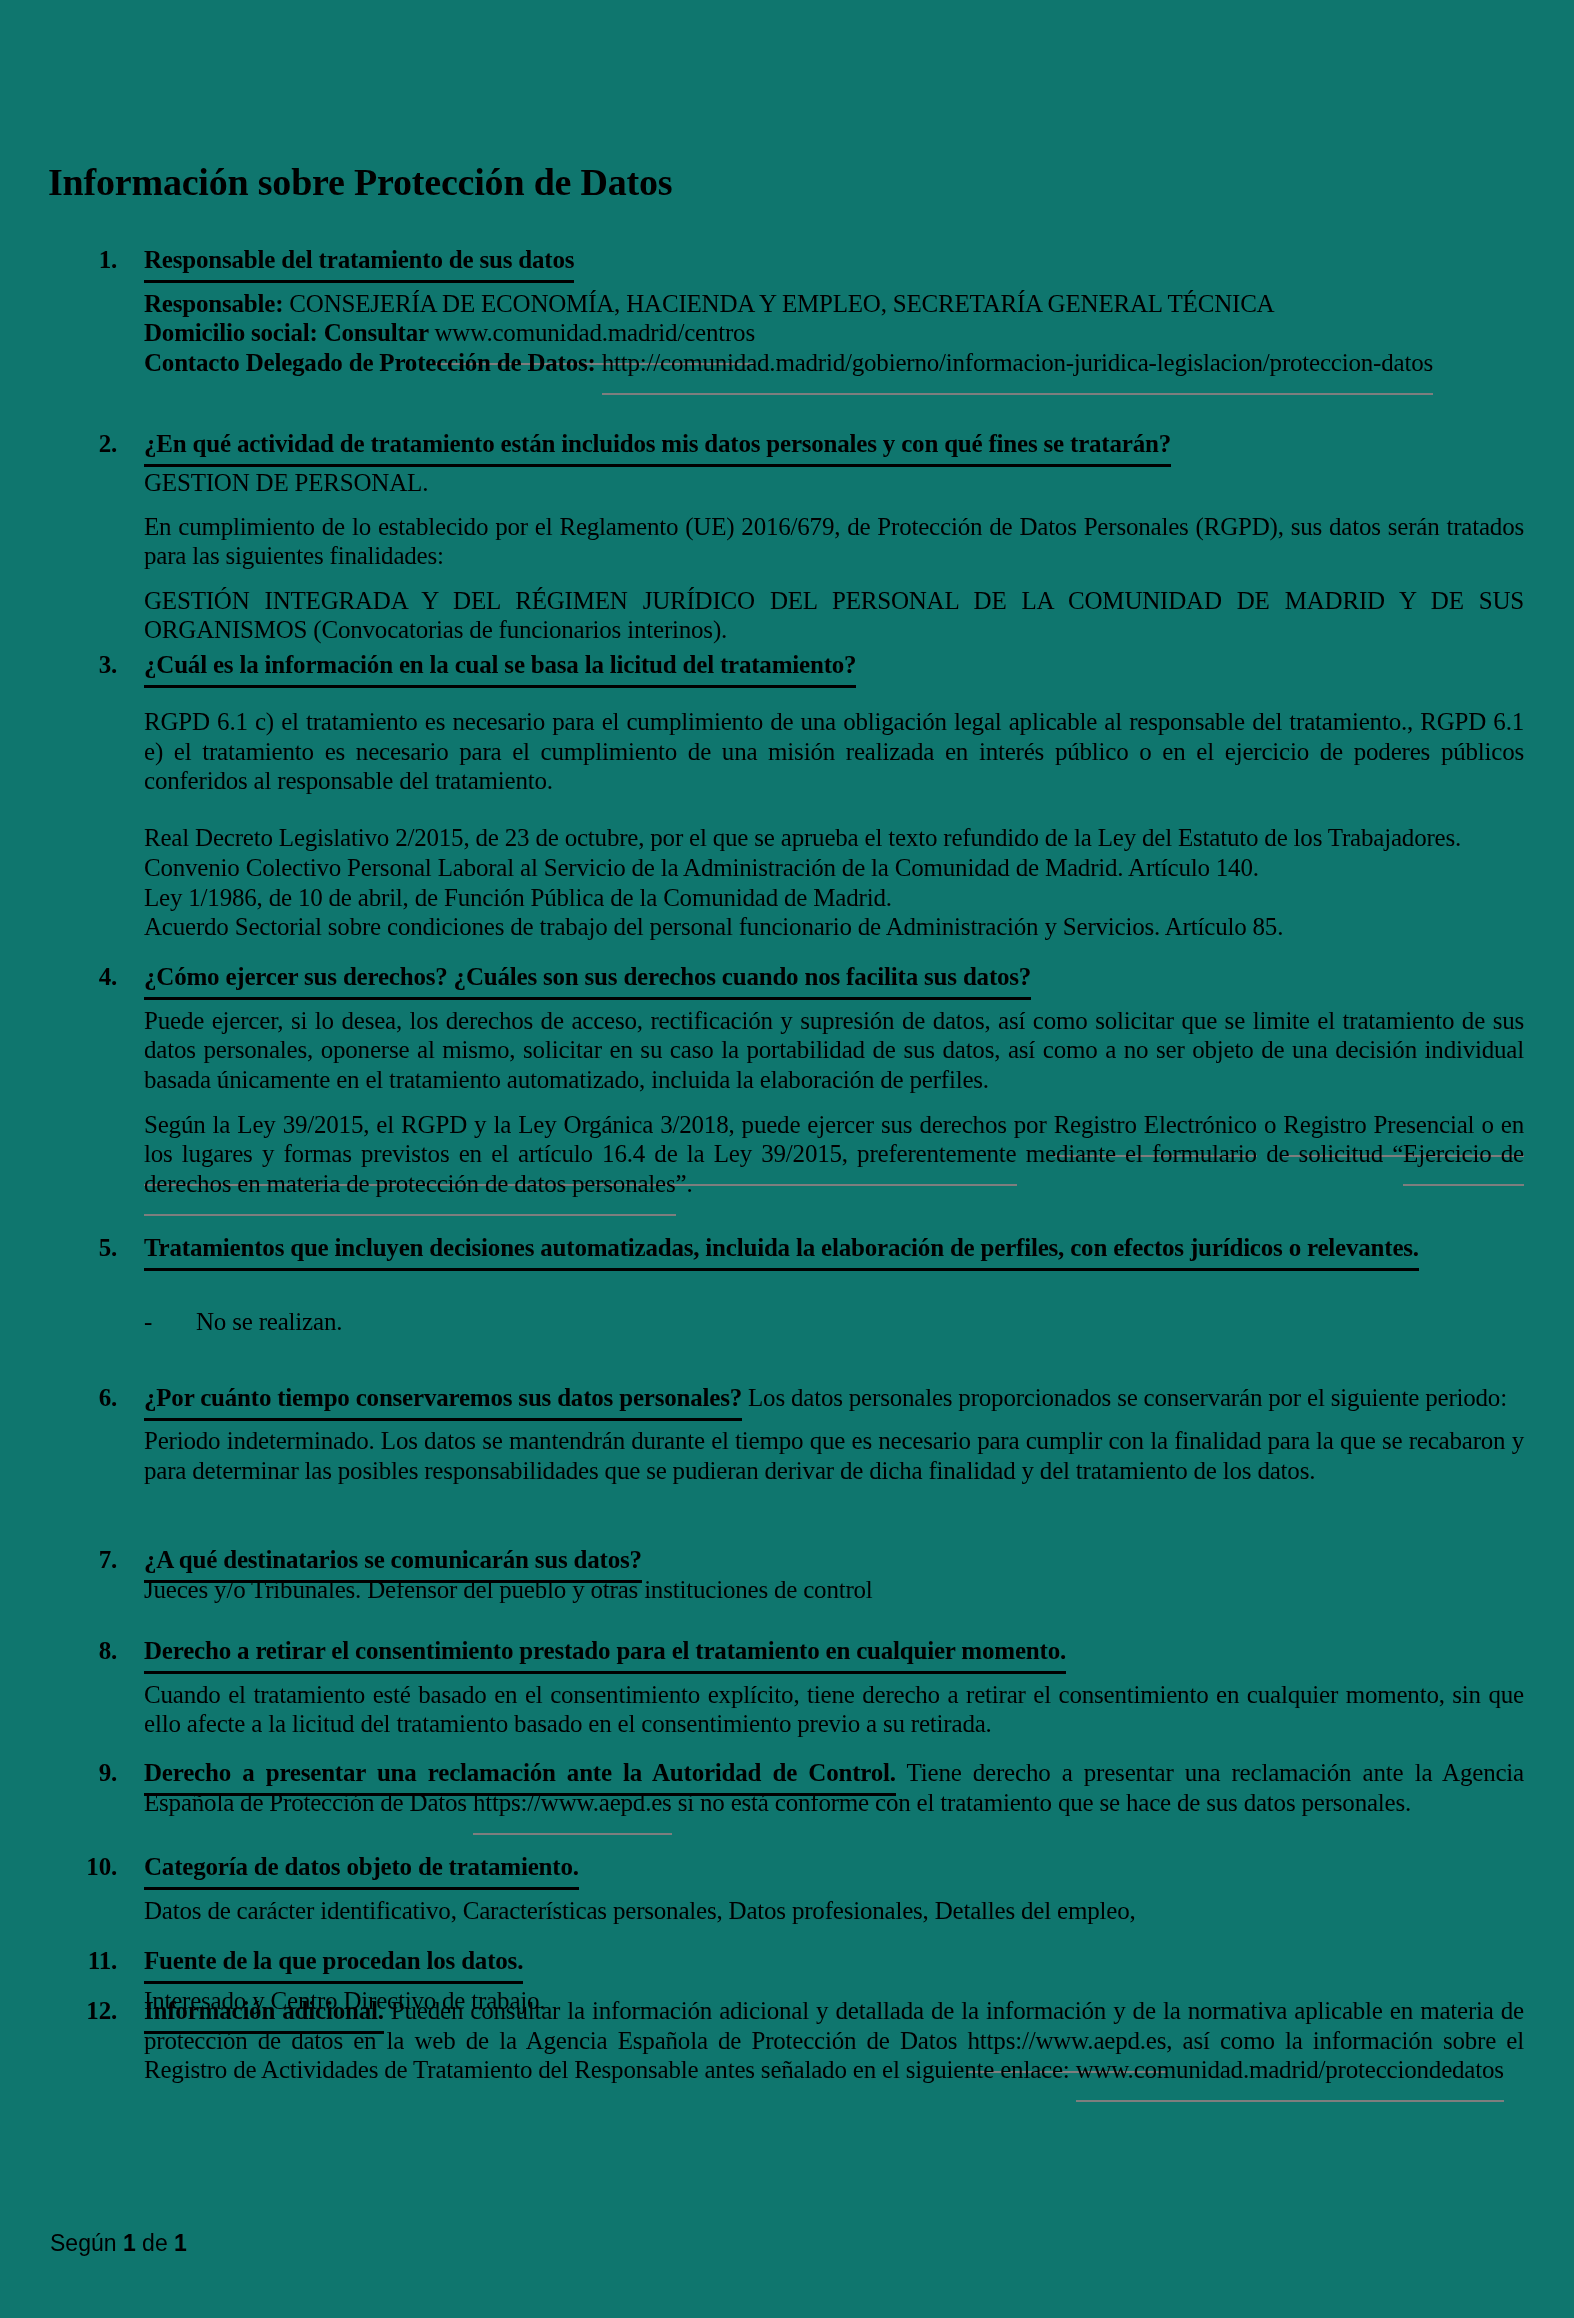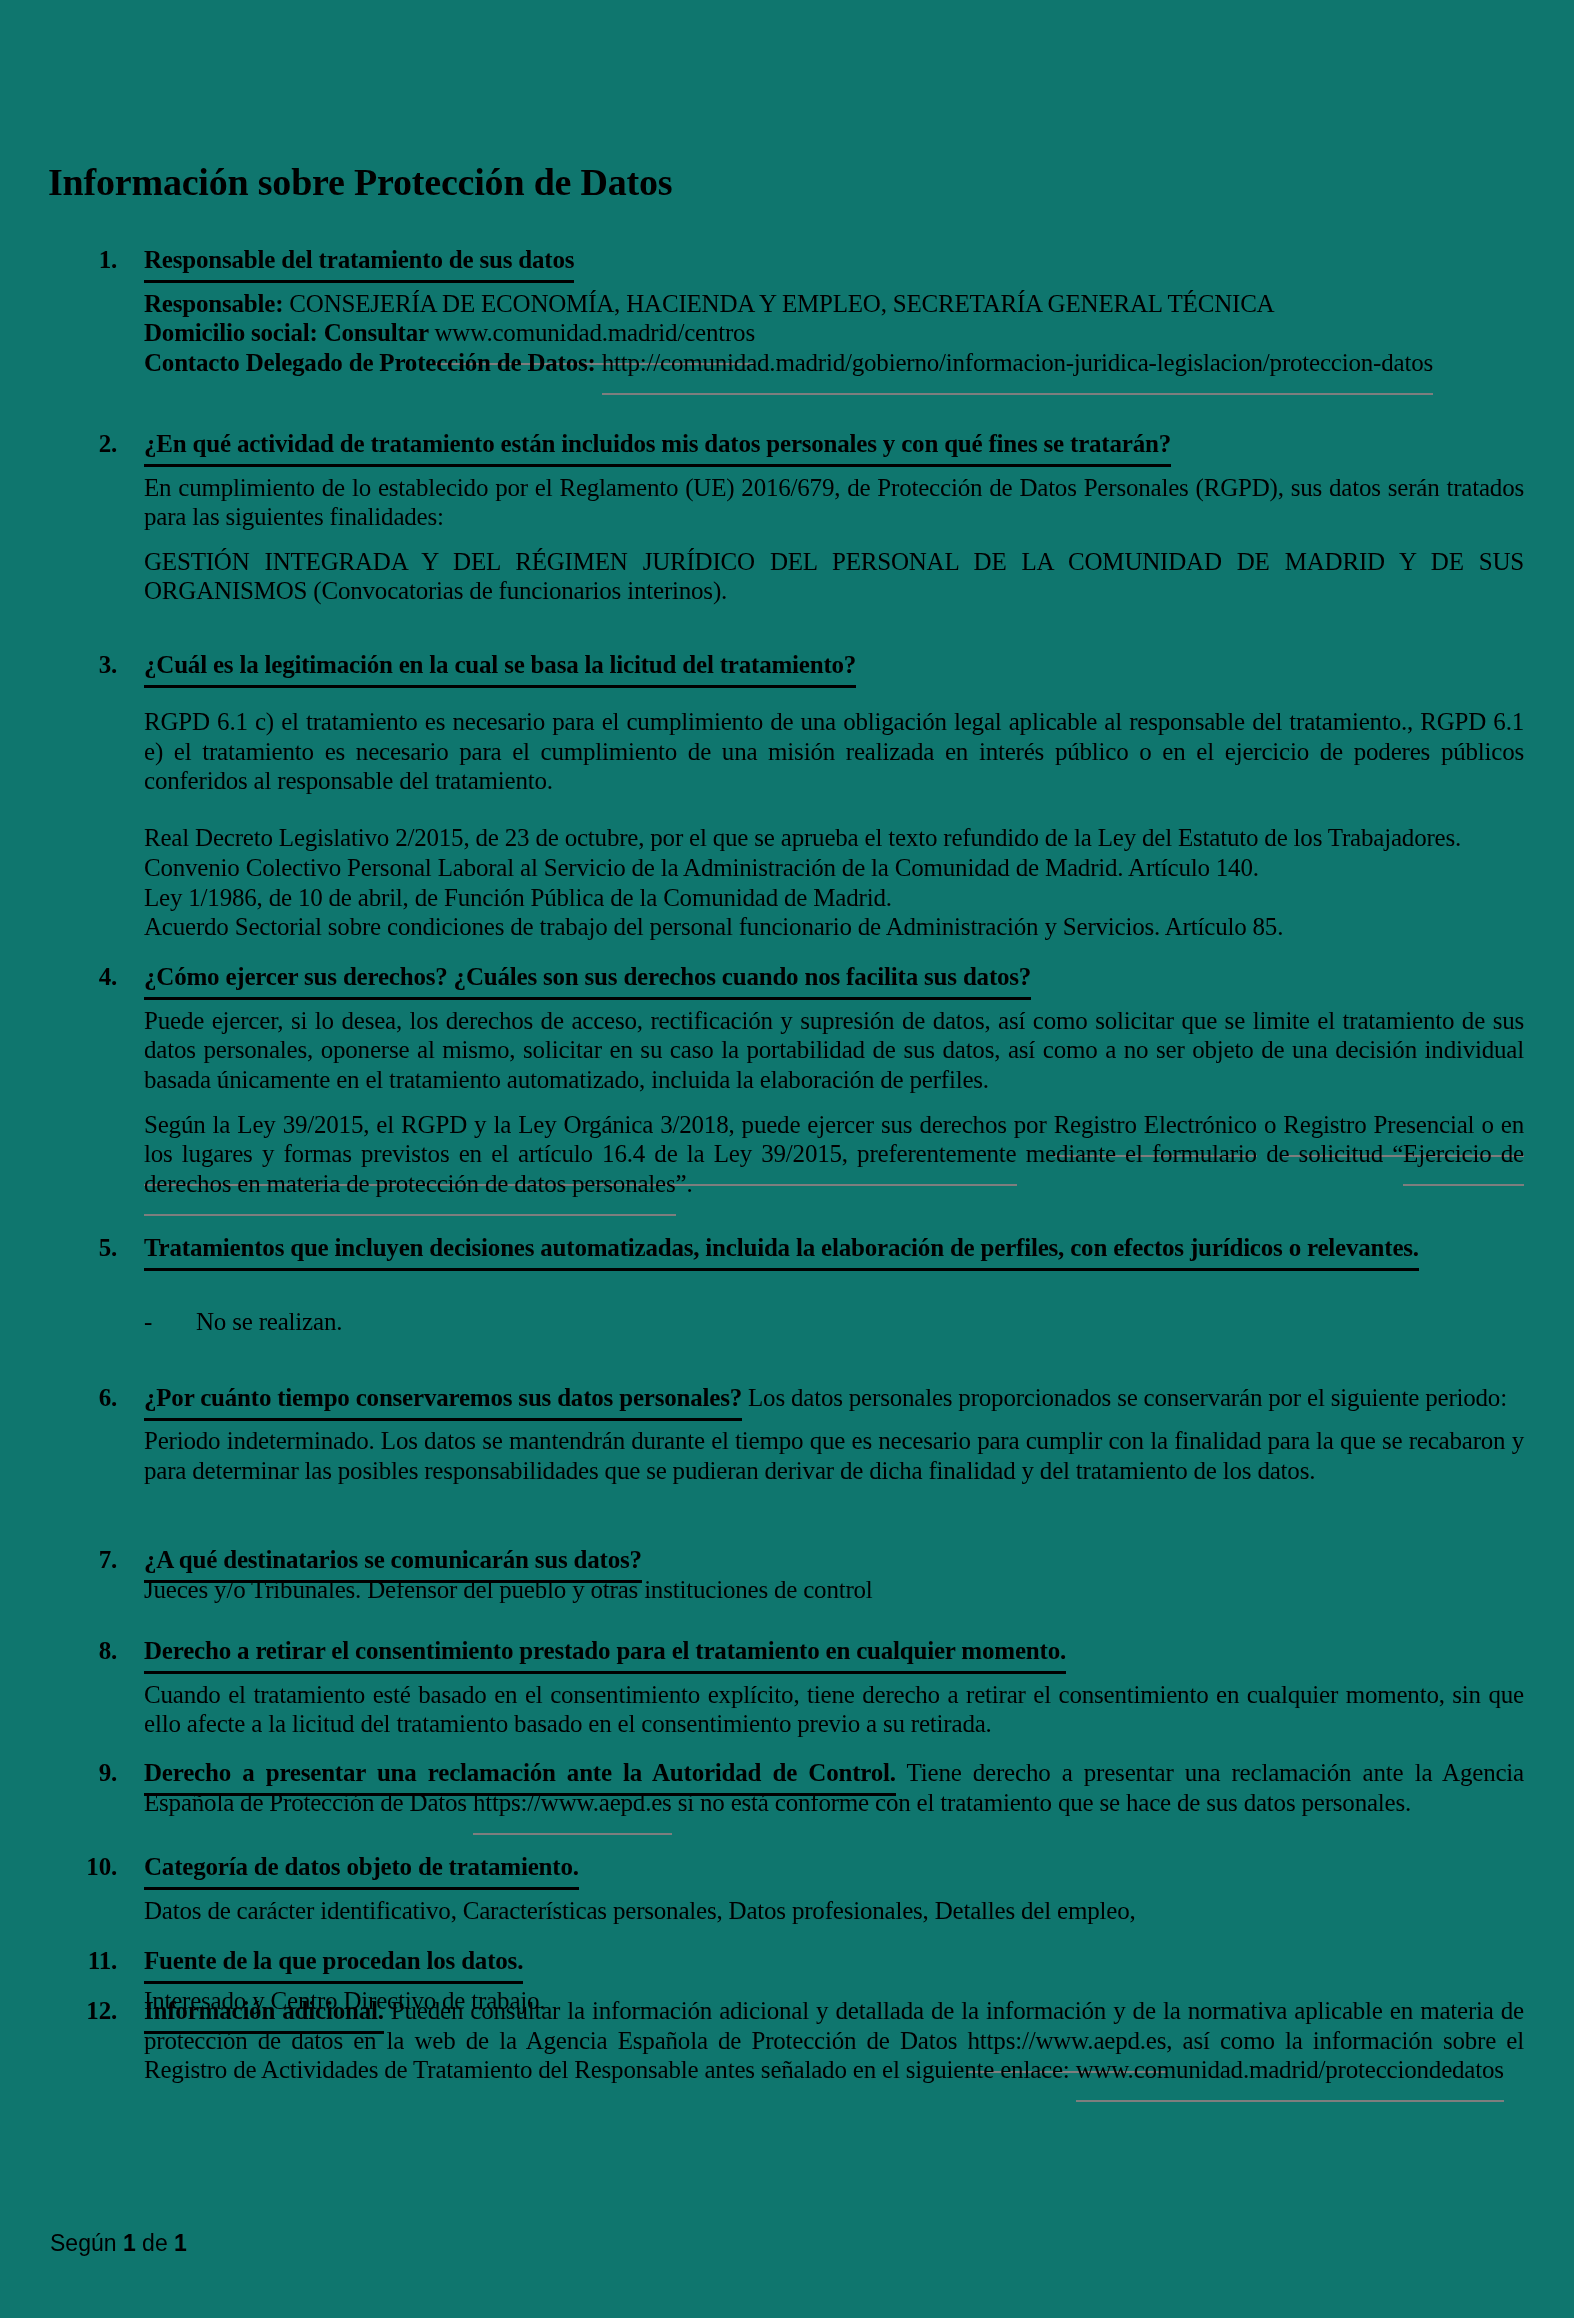--- a/index.html
+++ b/index.html
@@ -50,27 +50,28 @@
     <div class="num">1.</div>
     <div class="h"><span class="b hu">Responsable del tratamiento de sus datos</span></div>
     <div class="p" style="margin-top:14px"><span class="b">Responsable: </span><span>CONSEJERÍA DE ECONOMÍA, HACIENDA Y EMPLEO, SECRETARÍA GENERAL TÉCNICA</span></div>
     <div class="p"><span class="b">Domicilio social: Consultar </span><span class="lk">www.comunidad.madrid/centros</span></div>
     <div class="p"><span class="b">Contacto Delegado de Protección de Datos: </span><span class="lk">http://comunidad.madrid/gobierno/informacion-juridica-legislacion/proteccion-datos</span></div>
   </div>
 
   <div class="sec" style="top:429px">
     <div class="num">2.</div>
     <div class="h"><span class="b hu">¿En qué actividad de tratamiento están incluidos mis datos personales y con qué fines se tratarán?</span></div>
+    <div class="p" style="margin-top:9.4px"><span>GESTION DE PERSONAL.</span></div>
     <div class="p j" style="margin-top:14px"><span>En cumplimiento de lo establecido por el Reglamento (UE) 2016/679, de Protección de Datos Personales (RGPD), sus datos serán tratados para las siguientes finalidades:</span></div>
     <div class="p j" style="margin-top:14.8px"><span>GESTIÓN INTEGRADA Y DEL RÉGIMEN JURÍDICO DEL PERSONAL DE LA COMUNIDAD DE MADRID Y DE SUS ORGANISMOS (Convocatorias de funcionarios interinos).</span></div>
   </div>
 
   <div class="sec" style="top:650px">
     <div class="num">3.</div>
-    <div class="h"><span class="b hu">¿Cuál es la legitimación en la cual se basa la licitud del tratamiento?</span></div>
+    <div class="h"><span class="b hu">¿Cuál es la información en la cual se basa la licitud del tratamiento?</span></div>
     <div class="p j" style="margin-top:27.5px"><span>RGPD 6.1 c) el tratamiento es necesario para el cumplimiento de una obligación legal aplicable al responsable del tratamiento., RGPD 6.1 e) el tratamiento es necesario para el cumplimiento de una misión realizada en interés público o en el ejercicio de poderes públicos conferidos al responsable del tratamiento.</span></div>
     <div class="p" style="margin-top:27.5px"><span>Real Decreto Legislativo 2/2015, de 23 de octubre, por el que se aprueba el texto refundido de la Ley del Estatuto de los Trabajadores.</span></div>
     <div class="p"><span>Convenio Colectivo Personal Laboral al Servicio de la Administración de la Comunidad de Madrid. Artículo 140.</span></div>
     <div class="p"><span>Ley 1/1986, de 10 de abril, de Función Pública de la Comunidad de Madrid.</span></div>
     <div class="p"><span>Acuerdo Sectorial sobre condiciones de trabajo del personal funcionario de Administración y Servicios. Artículo 85.</span></div>
   </div>
 
   <div class="sec" style="top:962px">
     <div class="num">4.</div>
     <div class="h"><span class="b hu">¿Cómo ejercer sus derechos? ¿Cuáles son sus derechos cuando nos facilita sus datos?</span></div>

